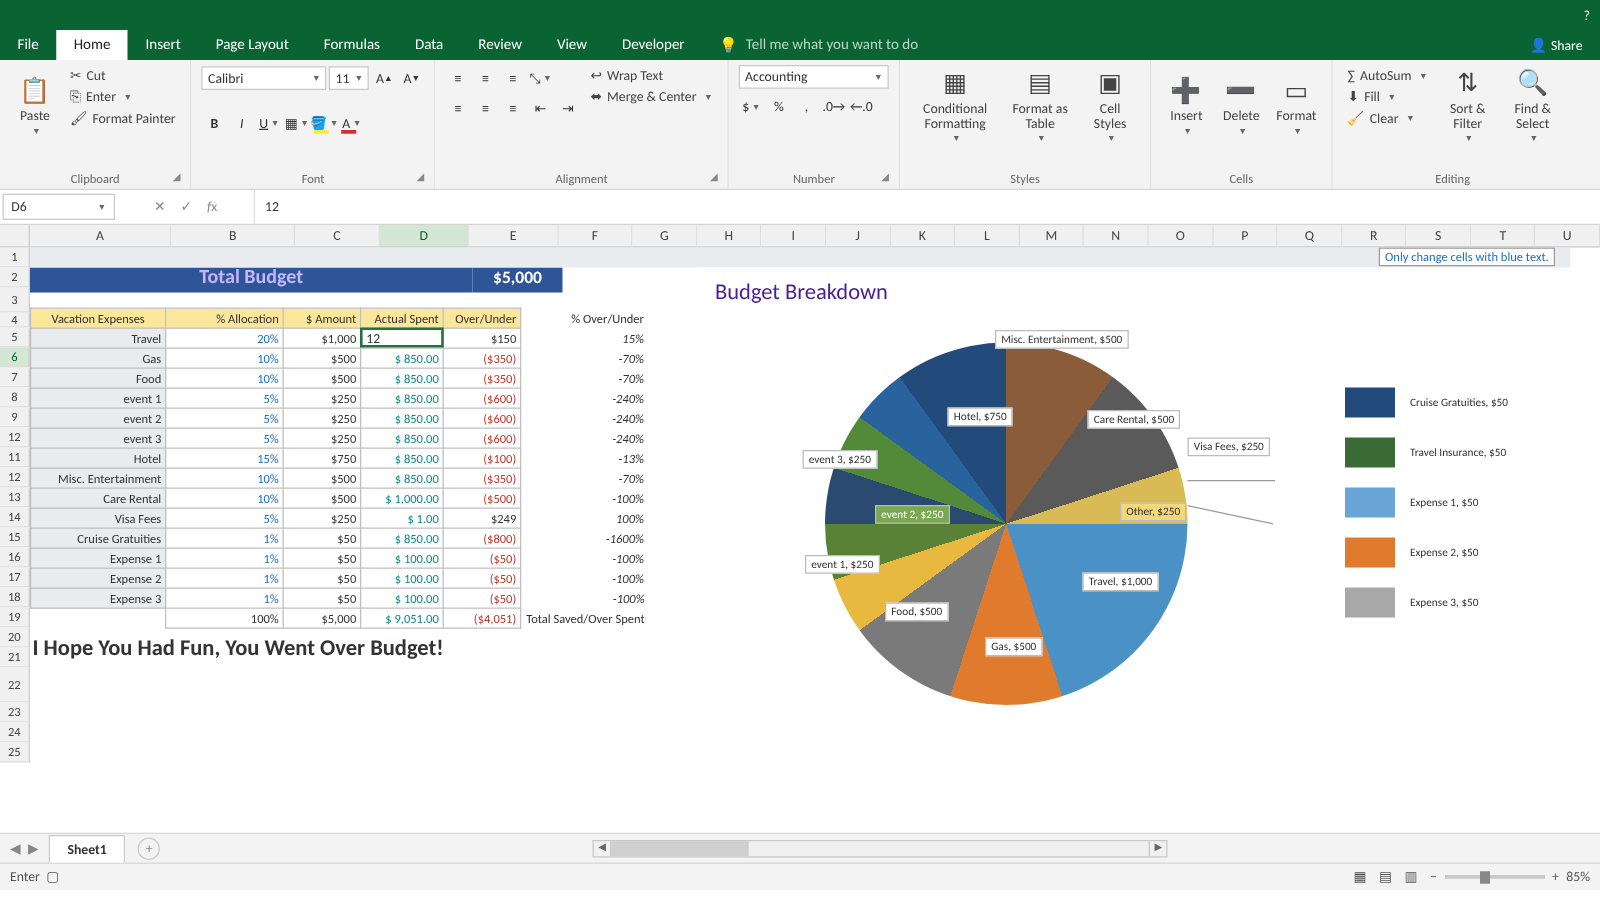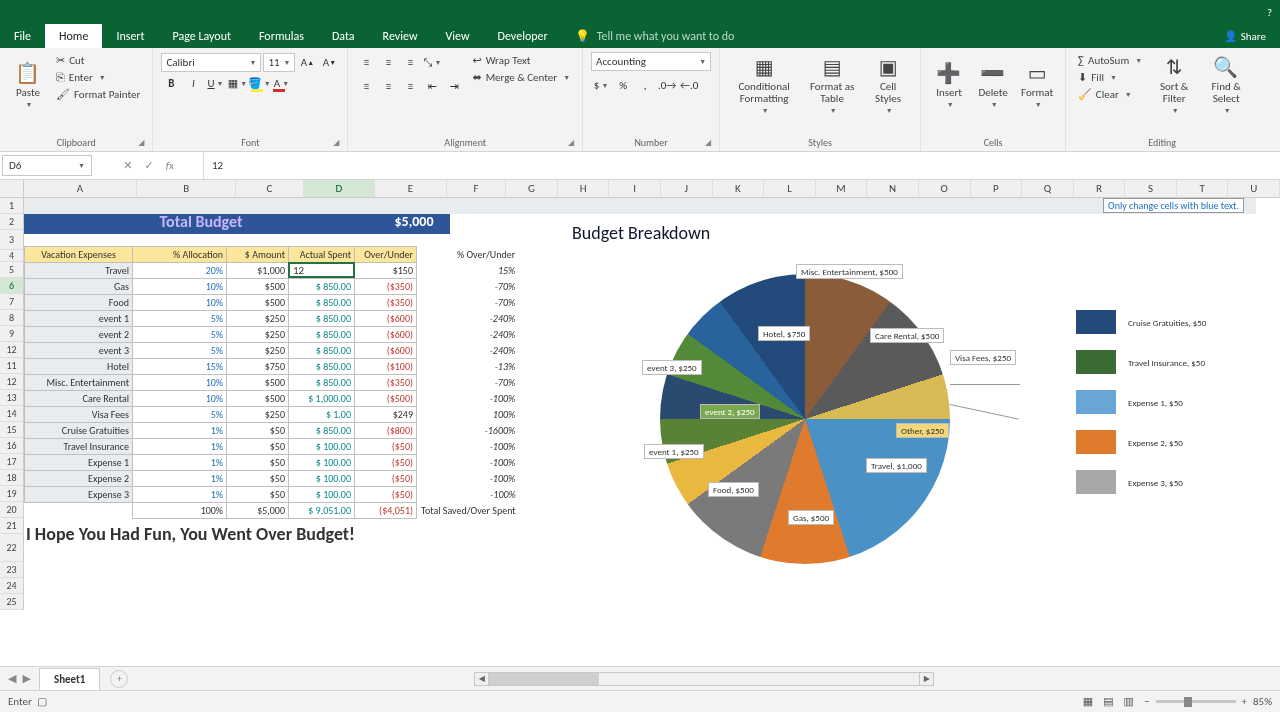--- a/index.html
+++ b/index.html
@@ -70,21 +70,21 @@
   td.amt { text-align: right; }
   td.teal { color: #0b8a8a; text-align: right; }
   td.red { color: #c0392b; text-align: right; }
   td.ital { font-style: italic; text-align: right; }
   td.sel { outline: 2px solid #217346; outline-offset: -1px; }
 
   .msg { font-size: 18px; font-weight: bold; padding: 4px 2px; }
 
   
   .chart { position: absolute; left: 560px; top: 34px; width: 680px; height: 412px; background: #fff; }
-  .chart-title { font-size: 18px; color: #0f172a; padding: 8px 12px; }
+  .chart-title { font-size: 18px; color: #4c1d95; padding: 8px 12px; }
   .pie { position: absolute; left: 100px; top: 60px; width: 290px; height: 290px; border-radius: 50%;
     background: conic-gradient(
       #8a5c39 0deg 36deg,
       #5a5a5a 36deg 72deg,
       #d9bb56 72deg 90deg,
       #4a92c6 90deg 162deg,
       #e07b2e 162deg 198deg,
       #7a7a7a 198deg 234deg,
       #e8b93e 234deg 252deg,
       #5a8236 252deg 270deg,
@@ -168,21 +168,21 @@
         <div class="rbtn">
             <span>🖌</span>
             <span>Format Painter</span>
           </div>
       </div>
     </div>
     <div class="group-label"><span>Clipboard</span><span class="launcher">◢</span></div>
   </div>
 
   <div class="group">
-    <div class="group-content vstack" style="gap:1px">
+    <div class="group-content vstack" style="gap:16px">
       <div class="row">
         <div class="sel fontname">
             <span>Calibri</span>
             <span class="dd">▼</span>
           </div>
         <div class="sel fontsize">
             <span>11</span>
             <span class="dd">▼</span>
           </div>
         <div class="sq">A<sup style="font-size:7px">▲</sup></div>
@@ -500,28 +500,20 @@
   </tr>
           <tr>
     <td class="cat">Cruise Gratuities</td>
     <td class="blue">1%</td>
     <td class="amt">$50</td>
     <td class="teal">$    850.00</td>
     <td class="red">($800)</td>
     <td class="ital" style="border:none">-1600%</td>
   </tr>
           <tr>
-    <td class="cat">Travel Insurance</td>
-    <td class="blue">1%</td>
-    <td class="amt">$50</td>
-    <td class="teal">$    100.00</td>
-    <td class="red">($50)</td>
-    <td class="ital" style="border:none">-100%</td>
-  </tr>
-          <tr>
     <td class="cat">Expense 1</td>
     <td class="blue">1%</td>
     <td class="amt">$50</td>
     <td class="teal">$    100.00</td>
     <td class="red">($50)</td>
     <td class="ital" style="border:none">-100%</td>
   </tr>
           <tr>
     <td class="cat">Expense 2</td>
     <td class="blue">1%</td>
@@ -551,21 +543,21 @@
 
     <div class="msg">I Hope You Had Fun, You Went Over Budget!</div>
   </div>
 
   <div class="chart">
     <div class="chart-title">Budget Breakdown</div>
     <div class="pie"></div>
     <div class="lbl" style="left:236px;top:50px">Misc. Entertainment, $500</div>
     <div class="lbl" style="left:310px;top:114px">Care Rental, $500</div>
     <div class="lbl" style="left:390px;top:136px">Visa Fees, $250</div>
-    <div class="lbl" style="left:336px;top:209px;background:#f3d77b">Other, $250</div>
+    <div class="lbl" style="left:336px;top:188px;background:#f3d77b">Other, $250</div>
     <div class="lbl" style="left:306px;top:244px">Travel, $1,000</div>
     <div class="lbl" style="left:228px;top:296px">Gas, $500</div>
     <div class="lbl" style="left:148px;top:268px">Food, $500</div>
     <div class="lbl" style="left:84px;top:230px">event 1, $250</div>
     <div class="lbl" style="left:140px;top:190px;background:#7aa84f;color:#fff">event 2, $250</div>
     <div class="lbl" style="left:82px;top:146px">event 3, $250</div>
     <div class="lbl" style="left:198px;top:112px">Hotel, $750</div>
     <div class="leader" style="left:390px;top:170px;width:70px"></div>
     <div class="leader" style="left:390px;top:190px;width:70px;transform:rotate(12deg);transform-origin:left"></div>
     <div class="legend" id="legend">

